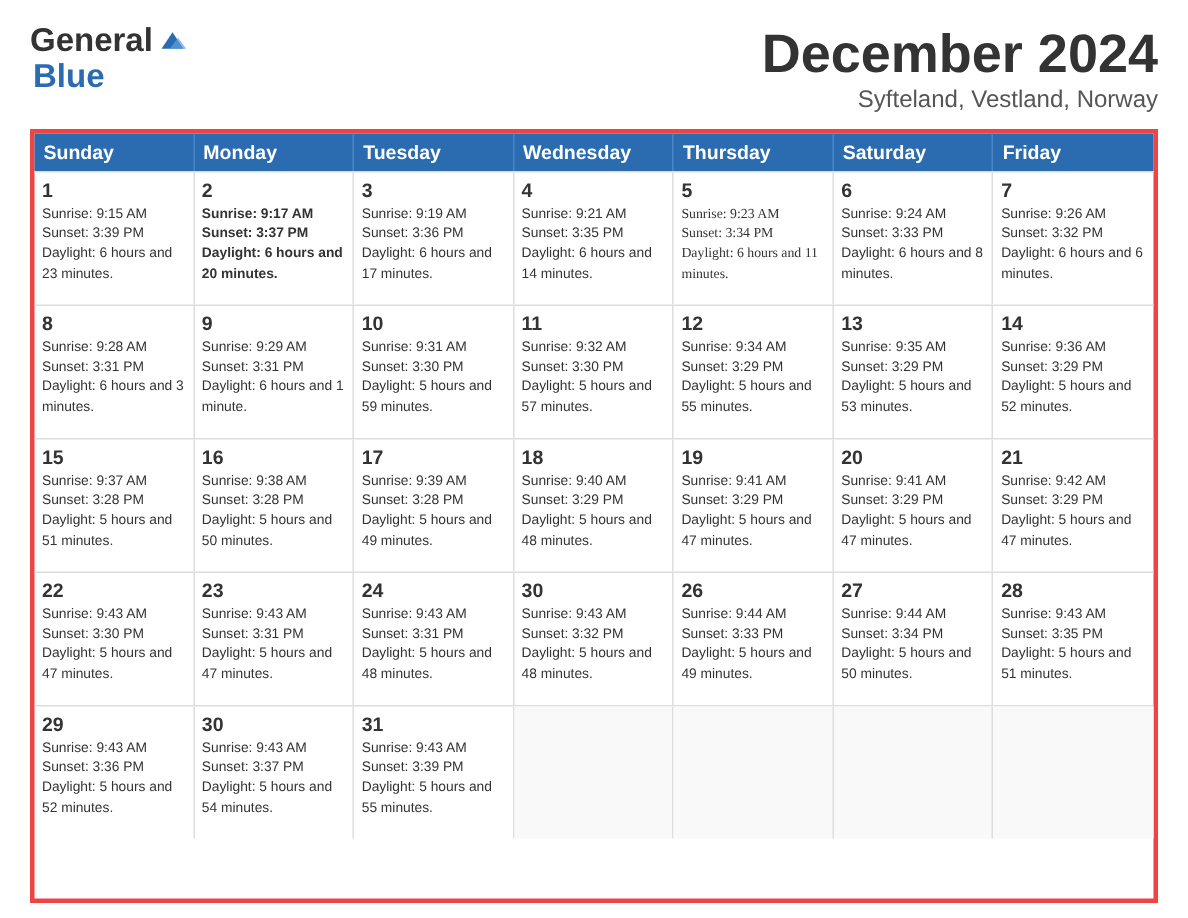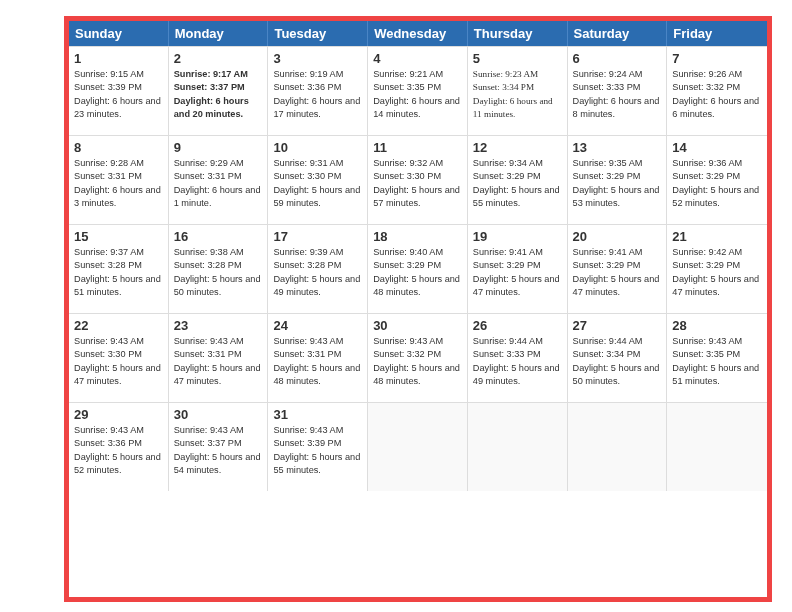--- a/index.html
+++ b/index.html
@@ -52,22 +52,21 @@
       color: #333;
       line-height: 1.1;
     }
     .location {
       font-size: 16px;
       color: #555;
       margin-top: 2px;
     }
     .calendar {
       flex: 1;
-      border: 5px solid #ef4444;
-      margin-left: 44px;
+      border: 3px solid #ef4444;
     }
     .cal-header-row {
       display: grid;
       grid-template-columns: repeat(7, 1fr);
       background: #2B6CB0;
     }
     .cal-header-cell {
       color: #fff;
       font-size: 13px;
       font-weight: bold;
@@ -102,20 +101,38 @@
     .day-info {
       font-size: 9.2px;
       line-height: 1.45;
       color: #333;
     }
   </style>
 </head>
 <body>
 
 <div class="page">
+  <div class="header">
+    <div class="logo">
+      <div class="logo-text">
+        <span class="logo-general">General</span>
+        <svg class="logo-icon" viewBox="0 0 24 24">
+          <polygon points="4,18 12,6 20,18" fill="#2B6CB0"></polygon>
+          <polygon points="10,18 16,10 22,18" fill="#5BA3E0" opacity="0.7"></polygon>
+        </svg>
+      </div>
+      <div style="margin-left:2px;">
+        <span class="logo-blue" style="color:#2B6CB0;font-size:22px;font-weight:bold;">Blue</span>
+      </div>
+    </div>
+    <div class="header-right">
+      <div class="month-title">December 2024</div>
+      <div class="location">Syfteland, Vestland, Norway</div>
+    </div>
+  </div>
 
   <div class="calendar">
     <div class="cal-header-row">
     <div class="cal-header-cell">Sunday</div>
         <div class="cal-header-cell">Monday</div>
         <div class="cal-header-cell">Tuesday</div>
         <div class="cal-header-cell">Wednesday</div>
         <div class="cal-header-cell">Thursday</div>
         <div class="cal-header-cell">Saturday</div>
         <div class="cal-header-cell">Friday</div>

